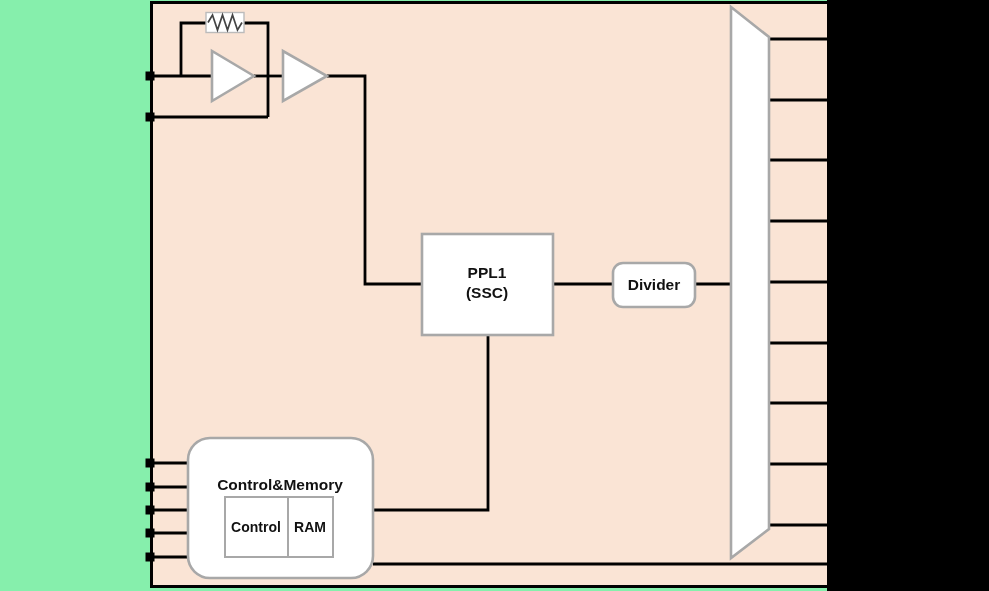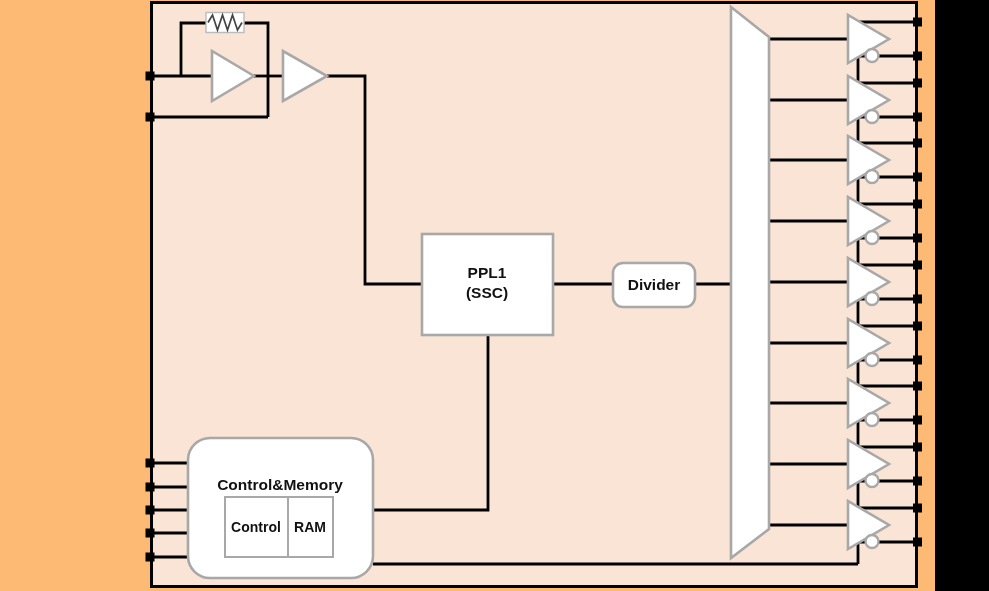--- a/index.html
+++ b/index.html
@@ -1,19 +1,19 @@
 <!DOCTYPE html>
 <html><head>
 <meta charset="utf-8">
 <style>
   html,body{margin:0;padding:0;background:#000;}
   .stage{
     position:relative;
-    width:935px;height:591px;
-    background:#fdba74;
+    width:827px;height:591px;
+    background:#86efac;
     overflow:hidden;
     font-family:"Liberation Sans", sans-serif;
   }
   svg{position:absolute;left:0;top:0;}
   .blocklabel{
     font-family:"Liberation Sans", sans-serif;
     font-weight:bold;
     fill:#111111;
   }
   .lbl-15{font-size:15.5px;}

